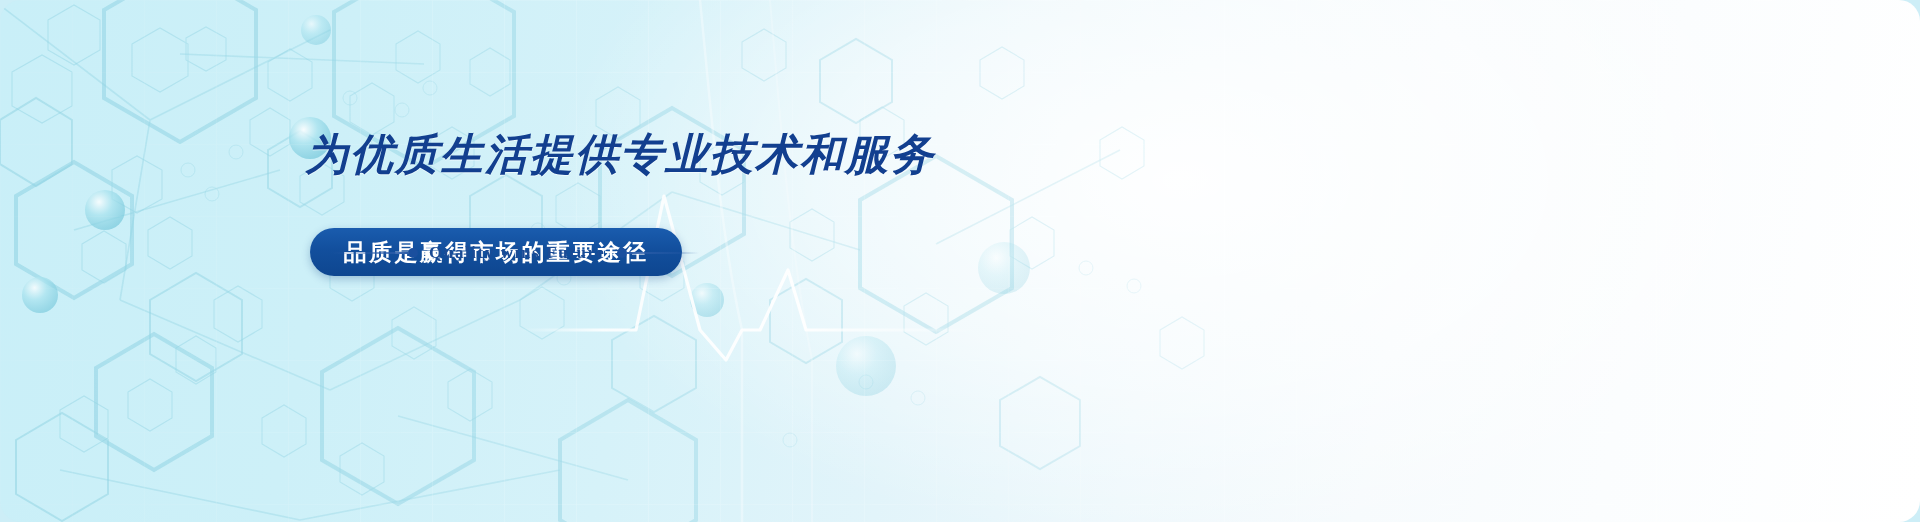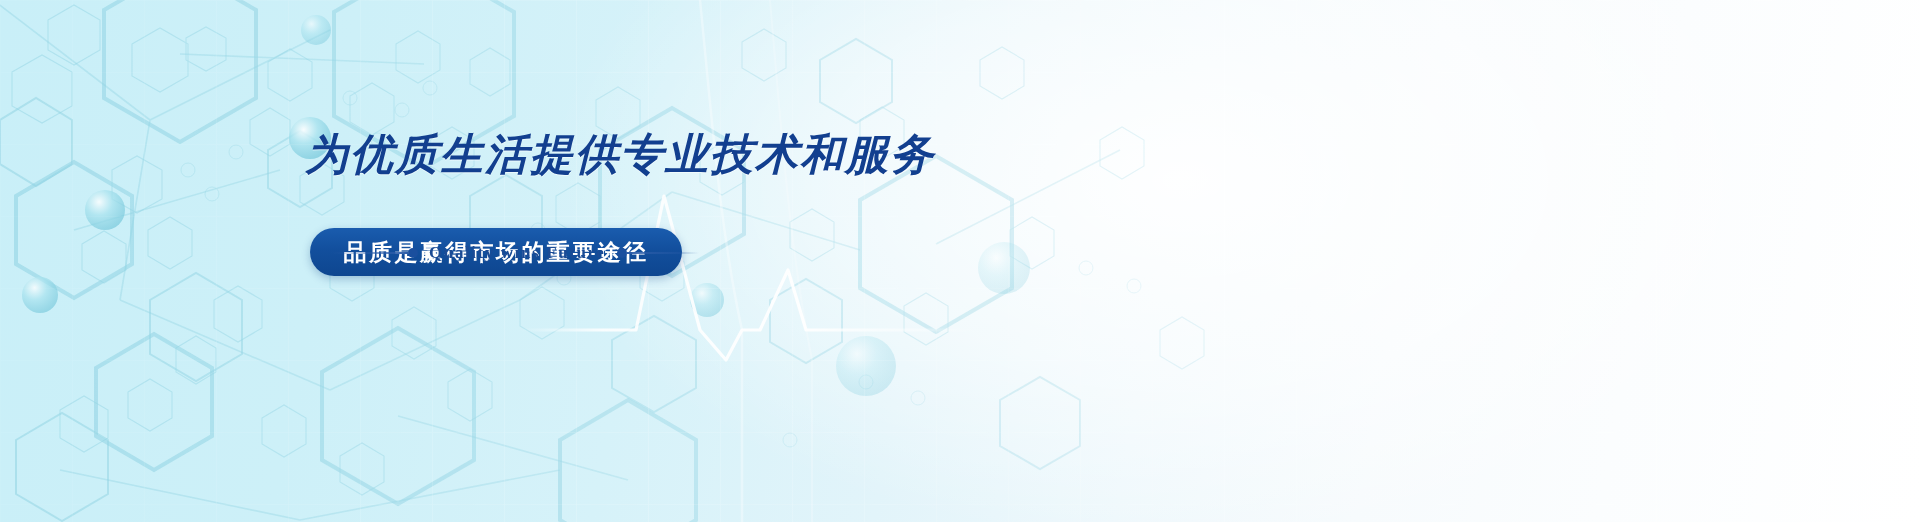--- a/index.html
+++ b/index.html
@@ -6,20 +6,21 @@
   body{
     width:1920px;height:522px;overflow:hidden;
     font-family:"Liberation Sans", sans-serif;
     background:#cdeef7;
   }
   #banner{
     position:relative;width:1920px;height:522px;overflow:hidden;
     background:
       radial-gradient(ellipse 900px 520px at 1180px 180px, rgba(255,255,255,0.95) 0%, rgba(255,255,255,0.55) 38%, rgba(255,255,255,0.0) 70%),
       linear-gradient(100deg, #c9eff8 0%, #cdf0f8 18%, #d6f2f9 34%, #e2f4fa 48%, #eef8fc 60%, #f7fbfd 72%, #fbfdfe 84%, #ffffff 100%);
+    border-radius: 21px;
   }
 
   
   .layer{position:absolute;inset:0;pointer-events:none;}
   #hexlayer{opacity:1;}
   #gridlayer{opacity:.55;}
   #ecglayer{opacity:1;}
 
   
   #photo{

